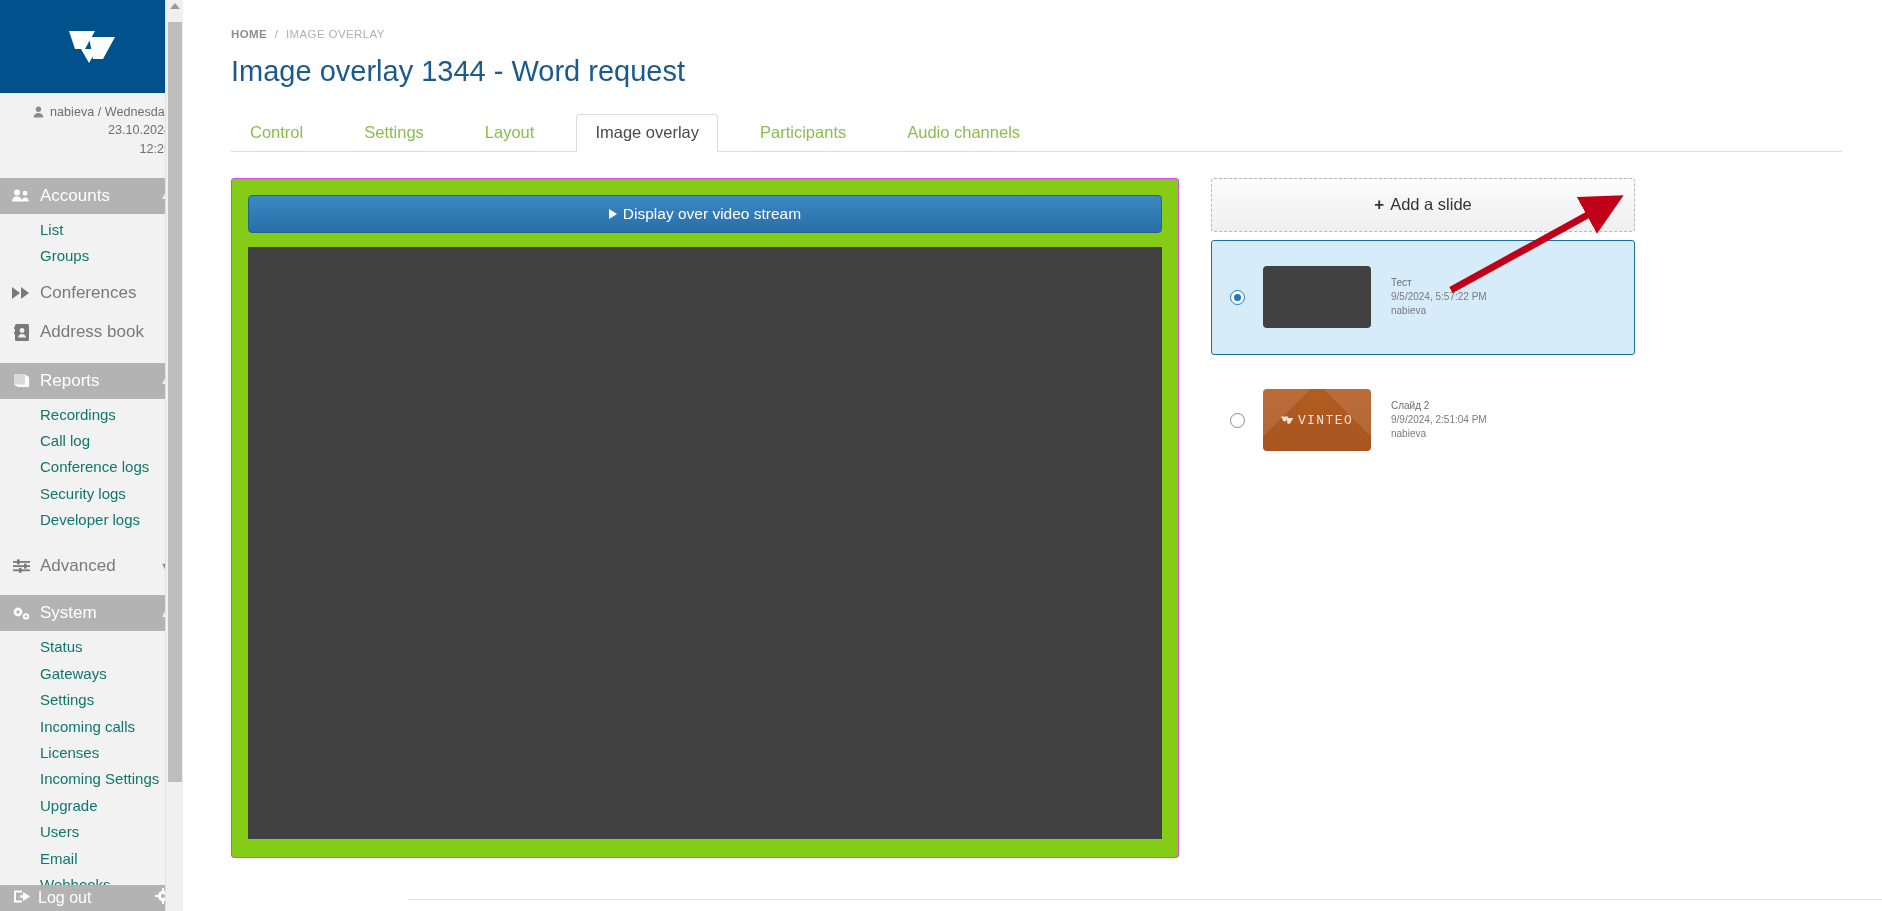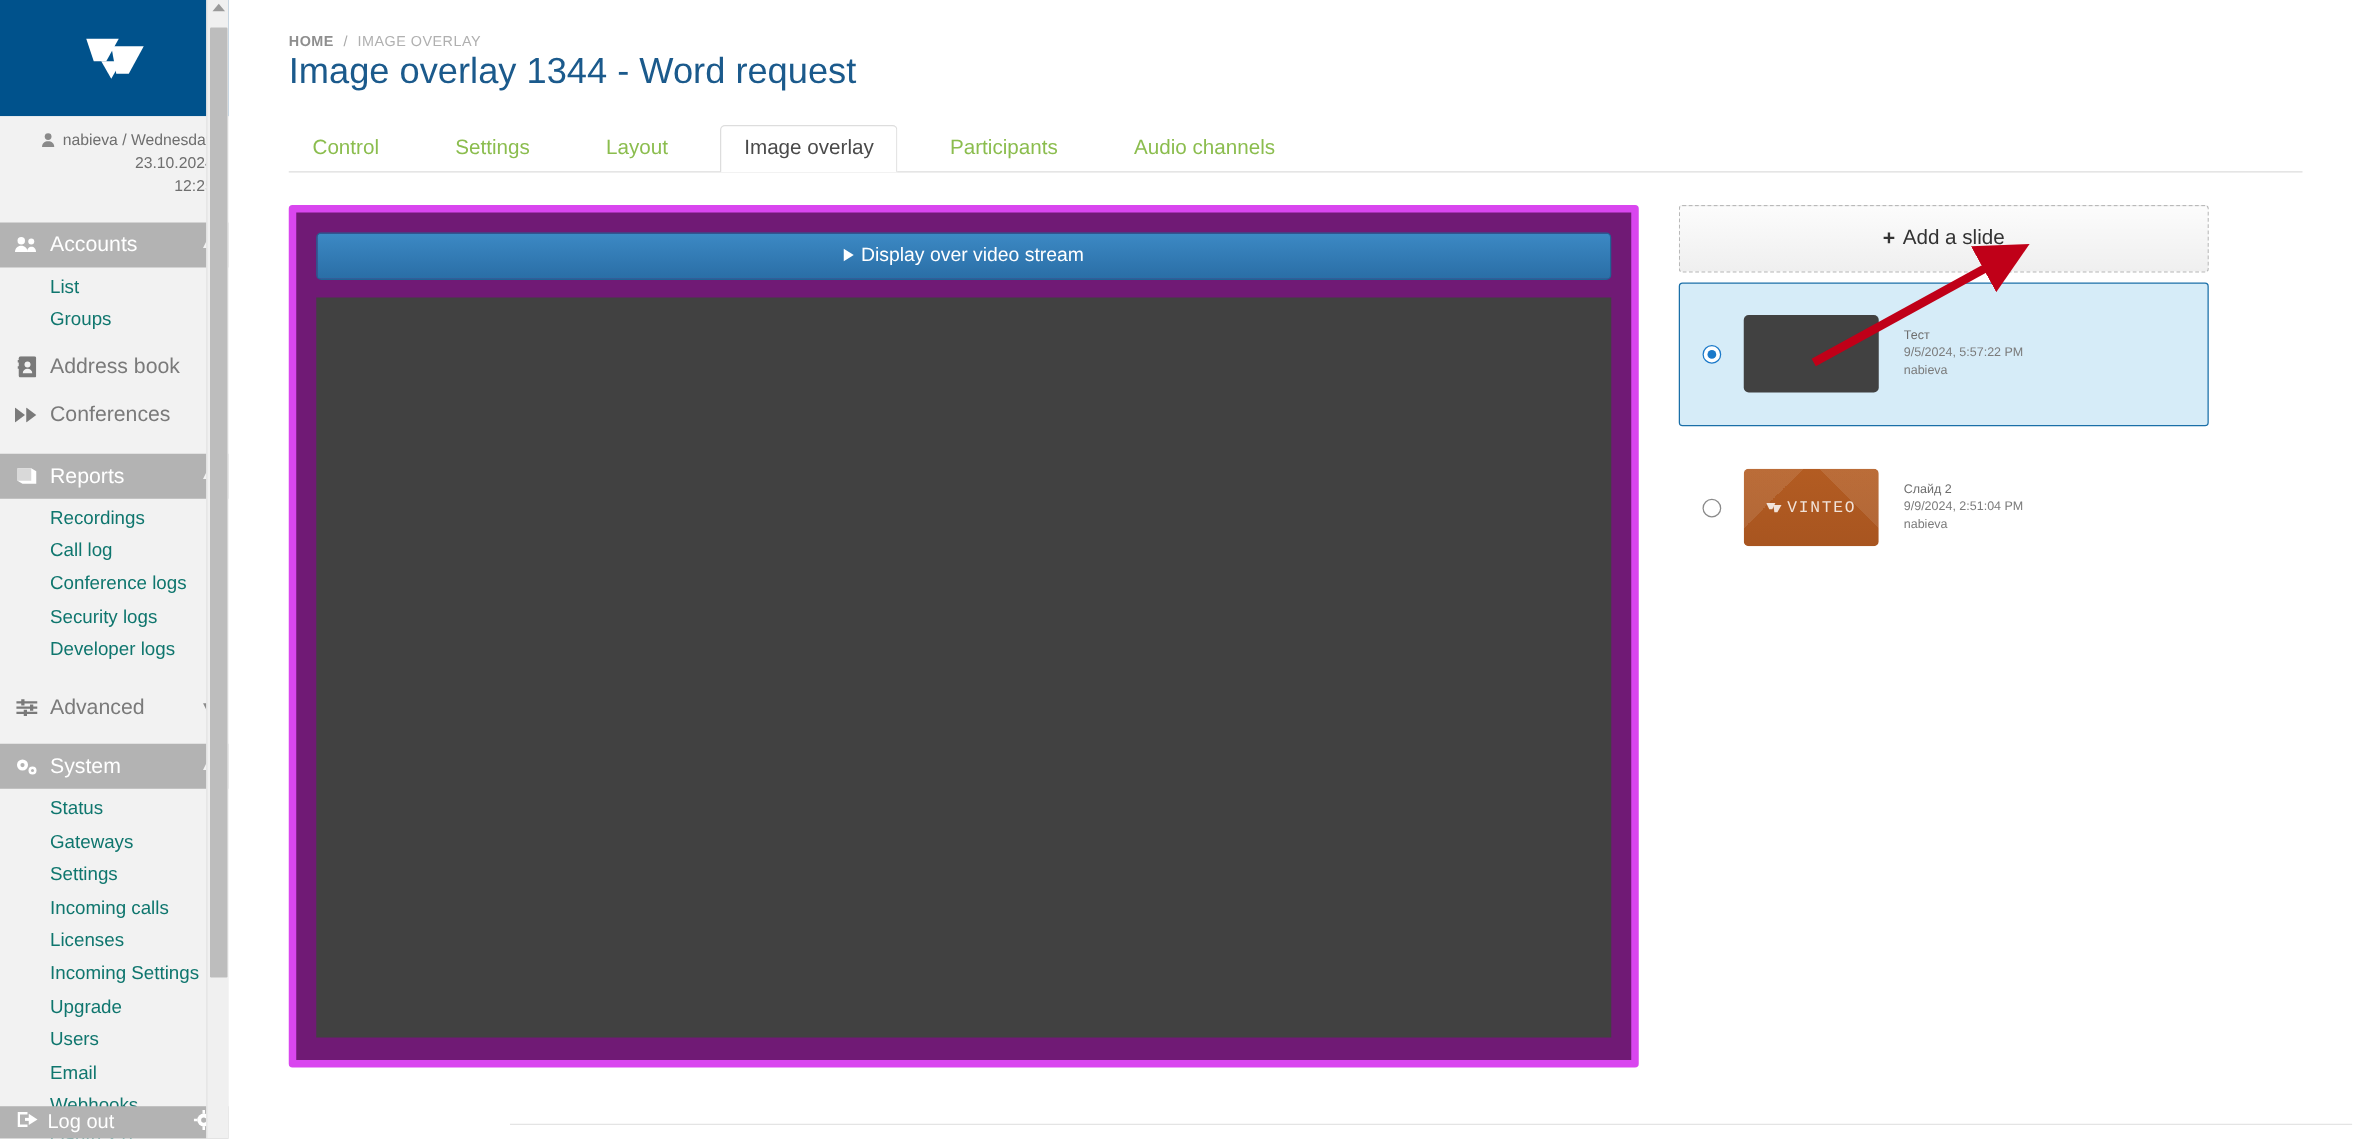--- a/index.html
+++ b/index.html
@@ -160,21 +160,21 @@
     background: #ffffff;
     overflow: hidden;
     padding: 0 0 0 0;
   }
   .main-inner { padding: 28px 40px 0 48px; }
 
   .breadcrumb {
     font-size: 11.5px;
     letter-spacing: .4px;
     color: #a8a8a8;
-    margin-bottom: 0;
+    margin-bottom: 14px;
   }
   .breadcrumb .bc-home {
     color: #8e8e8e;
     font-weight: bold;
     cursor: pointer;
   }
   .breadcrumb .bc-sep { margin: 0 4px; }
   .breadcrumb .bc-cur { color: #b0b0b0; }
 
   .page-title {
@@ -212,24 +212,24 @@
     border-bottom-color: #ffffff;
   }
 
   .content-row {
     display: flex;
     gap: 32px;
     margin-top: 26px;
   }
 
   .panel-left {
-    width: 1080px;
-    border: 6px solid #d946ef;
+    width: 948px;
+    border: 1px solid #d946ef;
     border-radius: 3px;
-    background: #701a75;
+    background: #84cc16;
     padding: 16px 16px 18px 16px;
   }
 
   .display-btn {
     display: block;
     width: 100%;
     height: 38px;
     border: 1px solid #1f6394;
     border-radius: 4px;
     background: linear-gradient(to bottom, #3c89c4 0%, #2a6ea6 100%);
@@ -418,39 +418,39 @@
         <span class="glabel">Accounts</span>
         <span class="chev">▲</span>
       </div>
       <div class="nav-sub">
         <a class="nav-sub-item">List</a>
         <a class="nav-sub-item">Groups</a>
       </div>
 
       <div class="nav-plain">
         <span class="gicon">
+          <svg width="18" height="12" viewBox="0 0 18 12">
+            <polygon points="0,0 8,6 0,12" fill="#7a7a7a"></polygon>
+            <polygon points="9,0 17,6 9,12" fill="#7a7a7a"></polygon>
+          </svg>
+        </span>
+        <span class="glabel">Conferences</span>
+      </div>
+
+      <div class="nav-plain">
+        <span class="gicon">
           <svg width="15" height="17" viewBox="0 0 15 17">
             <rect x="1" y="0" width="14" height="17" rx="1.5" fill="#7a7a7a"></rect>
             <rect x="0" y="3" width="3" height="2" fill="#7a7a7a"></rect>
             <rect x="0" y="8" width="3" height="2" fill="#7a7a7a"></rect>
             <circle cx="8" cy="6.5" r="2.4" fill="#f2f2f2"></circle>
             <path d="M4.2 13.6c0-2.4 1.8-3.6 3.8-3.6s3.8 1.2 3.8 3.6z" fill="#f2f2f2"></path>
           </svg>
         </span>
         <span class="glabel">Address book</span>
-      </div>
-
-      <div class="nav-plain">
-        <span class="gicon">
-          <svg width="18" height="12" viewBox="0 0 18 12">
-            <polygon points="0,0 8,6 0,12" fill="#7a7a7a"></polygon>
-            <polygon points="9,0 17,6 9,12" fill="#7a7a7a"></polygon>
-          </svg>
-        </span>
-        <span class="glabel">Conferences</span>
       </div>
 
 
       <div class="nav-group-header active">
         <span class="gicon">
           <svg width="17" height="15" viewBox="0 0 17 15">
             <path d="M1 1.5 L12 1.5 L16 4 L16 14 L5 14 L1 11.5 Z" fill="#ffffff"></path>
             <path d="M1 1.5 L12 1.5 L12 11.5 L1 11.5 Z" fill="#d9d9d9"></path>
           </svg>
         </span>

